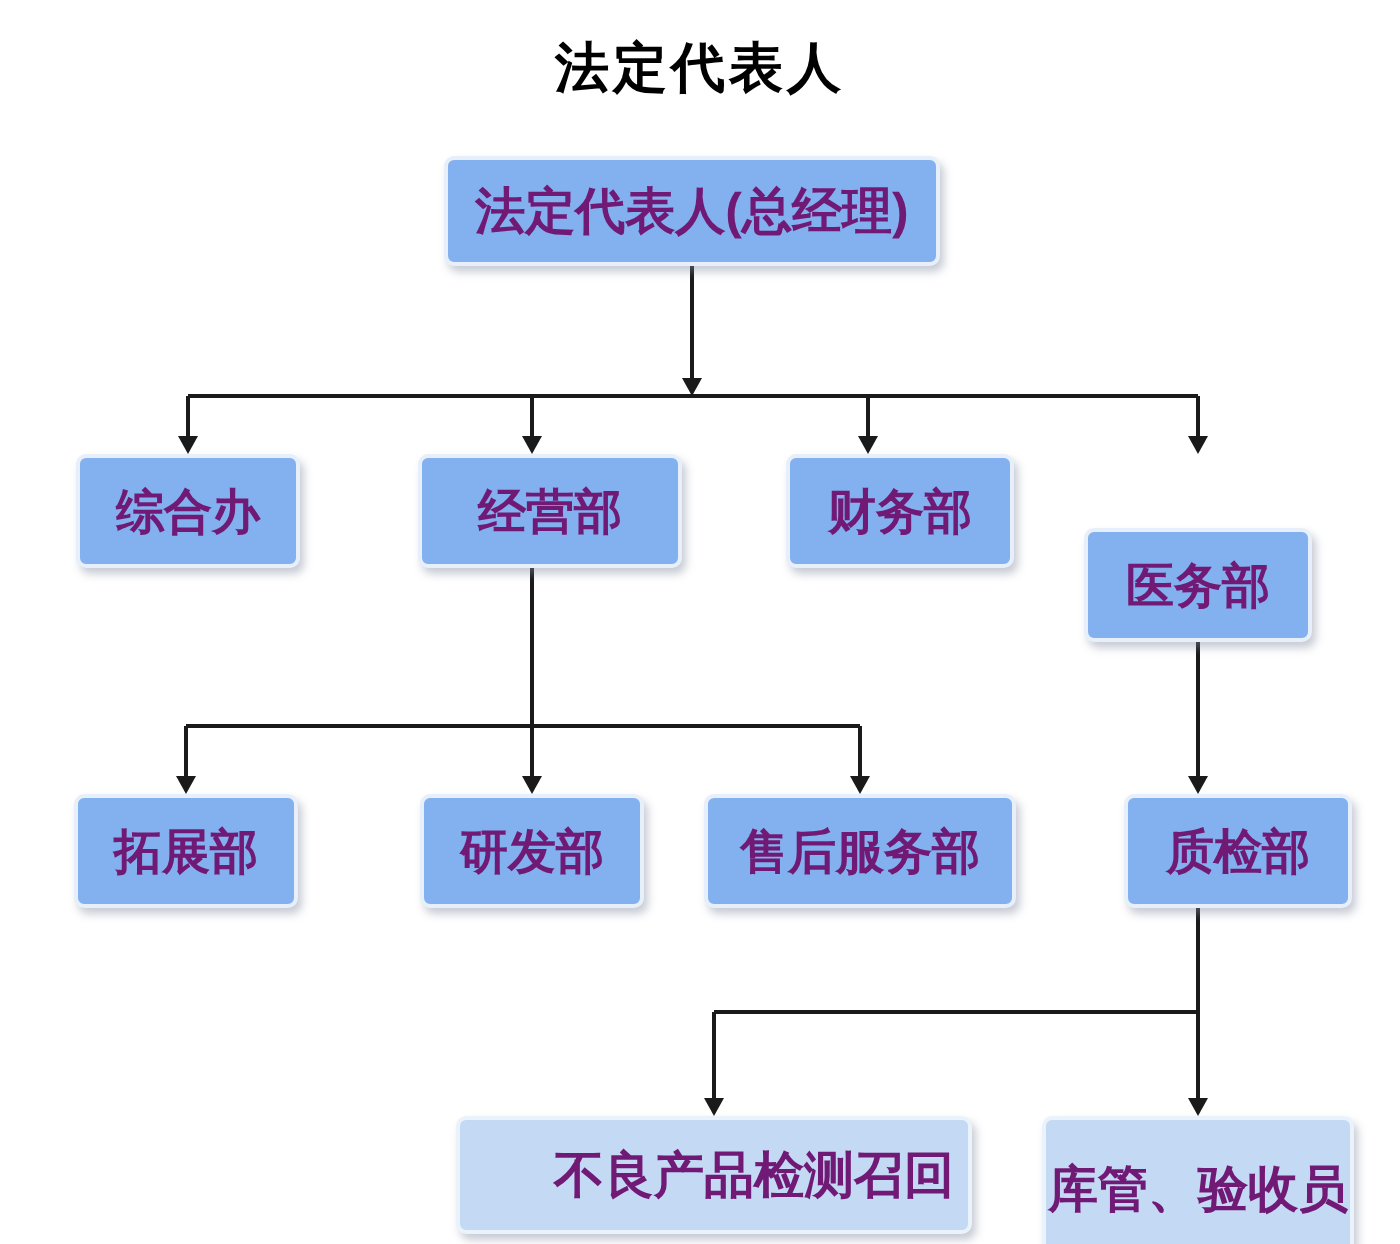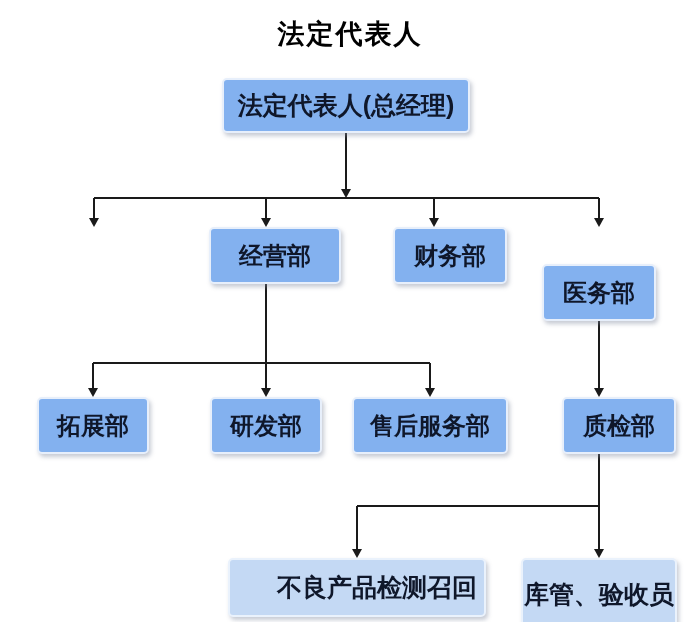--- a/index.html
+++ b/index.html
@@ -30,21 +30,21 @@
   }
   .node {
     position: absolute;
     display: flex;
     align-items: center;
     justify-content: center;
     background: #83b1ef;
     border: 2px solid #e7effb;
     border-radius: 5px;
     box-shadow: 2px 3px 4px rgba(130, 140, 160, 0.45);
-    color: #0f172a;
+    color: #701a75;
     font-weight: bold;
     font-size: 24px;
     box-sizing: border-box;
     white-space: nowrap;
   }
   .node.root { font-size: 25px; }
   .node.light {
     background: #c4d9f4;
     border-color: #eaf2fc;
     font-size: 25px;
@@ -82,20 +82,23 @@
       <line x1="599" y1="454" x2="599" y2="550" stroke="#1a1a1a" stroke-width="2"></line>
       <polygon points="594,549 604,549 599,558" fill="#1a1a1a"></polygon>
       <line x1="357" y1="506" x2="357" y2="550" stroke="#1a1a1a" stroke-width="2"></line>
       <polygon points="352,549 362,549 357,558" fill="#1a1a1a"></polygon>
     </svg>
 
   <div class="node root" style="left:222px; top:78px; width:248px; height:55px;">
     <span>法定代表人(总经理)</span>
   </div>
 
+  <div class="node" style="left:38px; top:227px; width:112px; height:57px;">
+    <span>综合办</span>
+  </div>
   <div class="node" style="left:209px; top:227px; width:132px; height:57px;">
     <span>经营部</span>
   </div>
   <div class="node" style="left:377px; top:227px; width:114px; height:57px;margin-left:16px;">
     <span>财务部</span>
   </div>
   <div class="node" style="left:542px; top:227px; width:114px; height:57px;margin-top:37px;">
     <span>医务部</span>
   </div>
 

